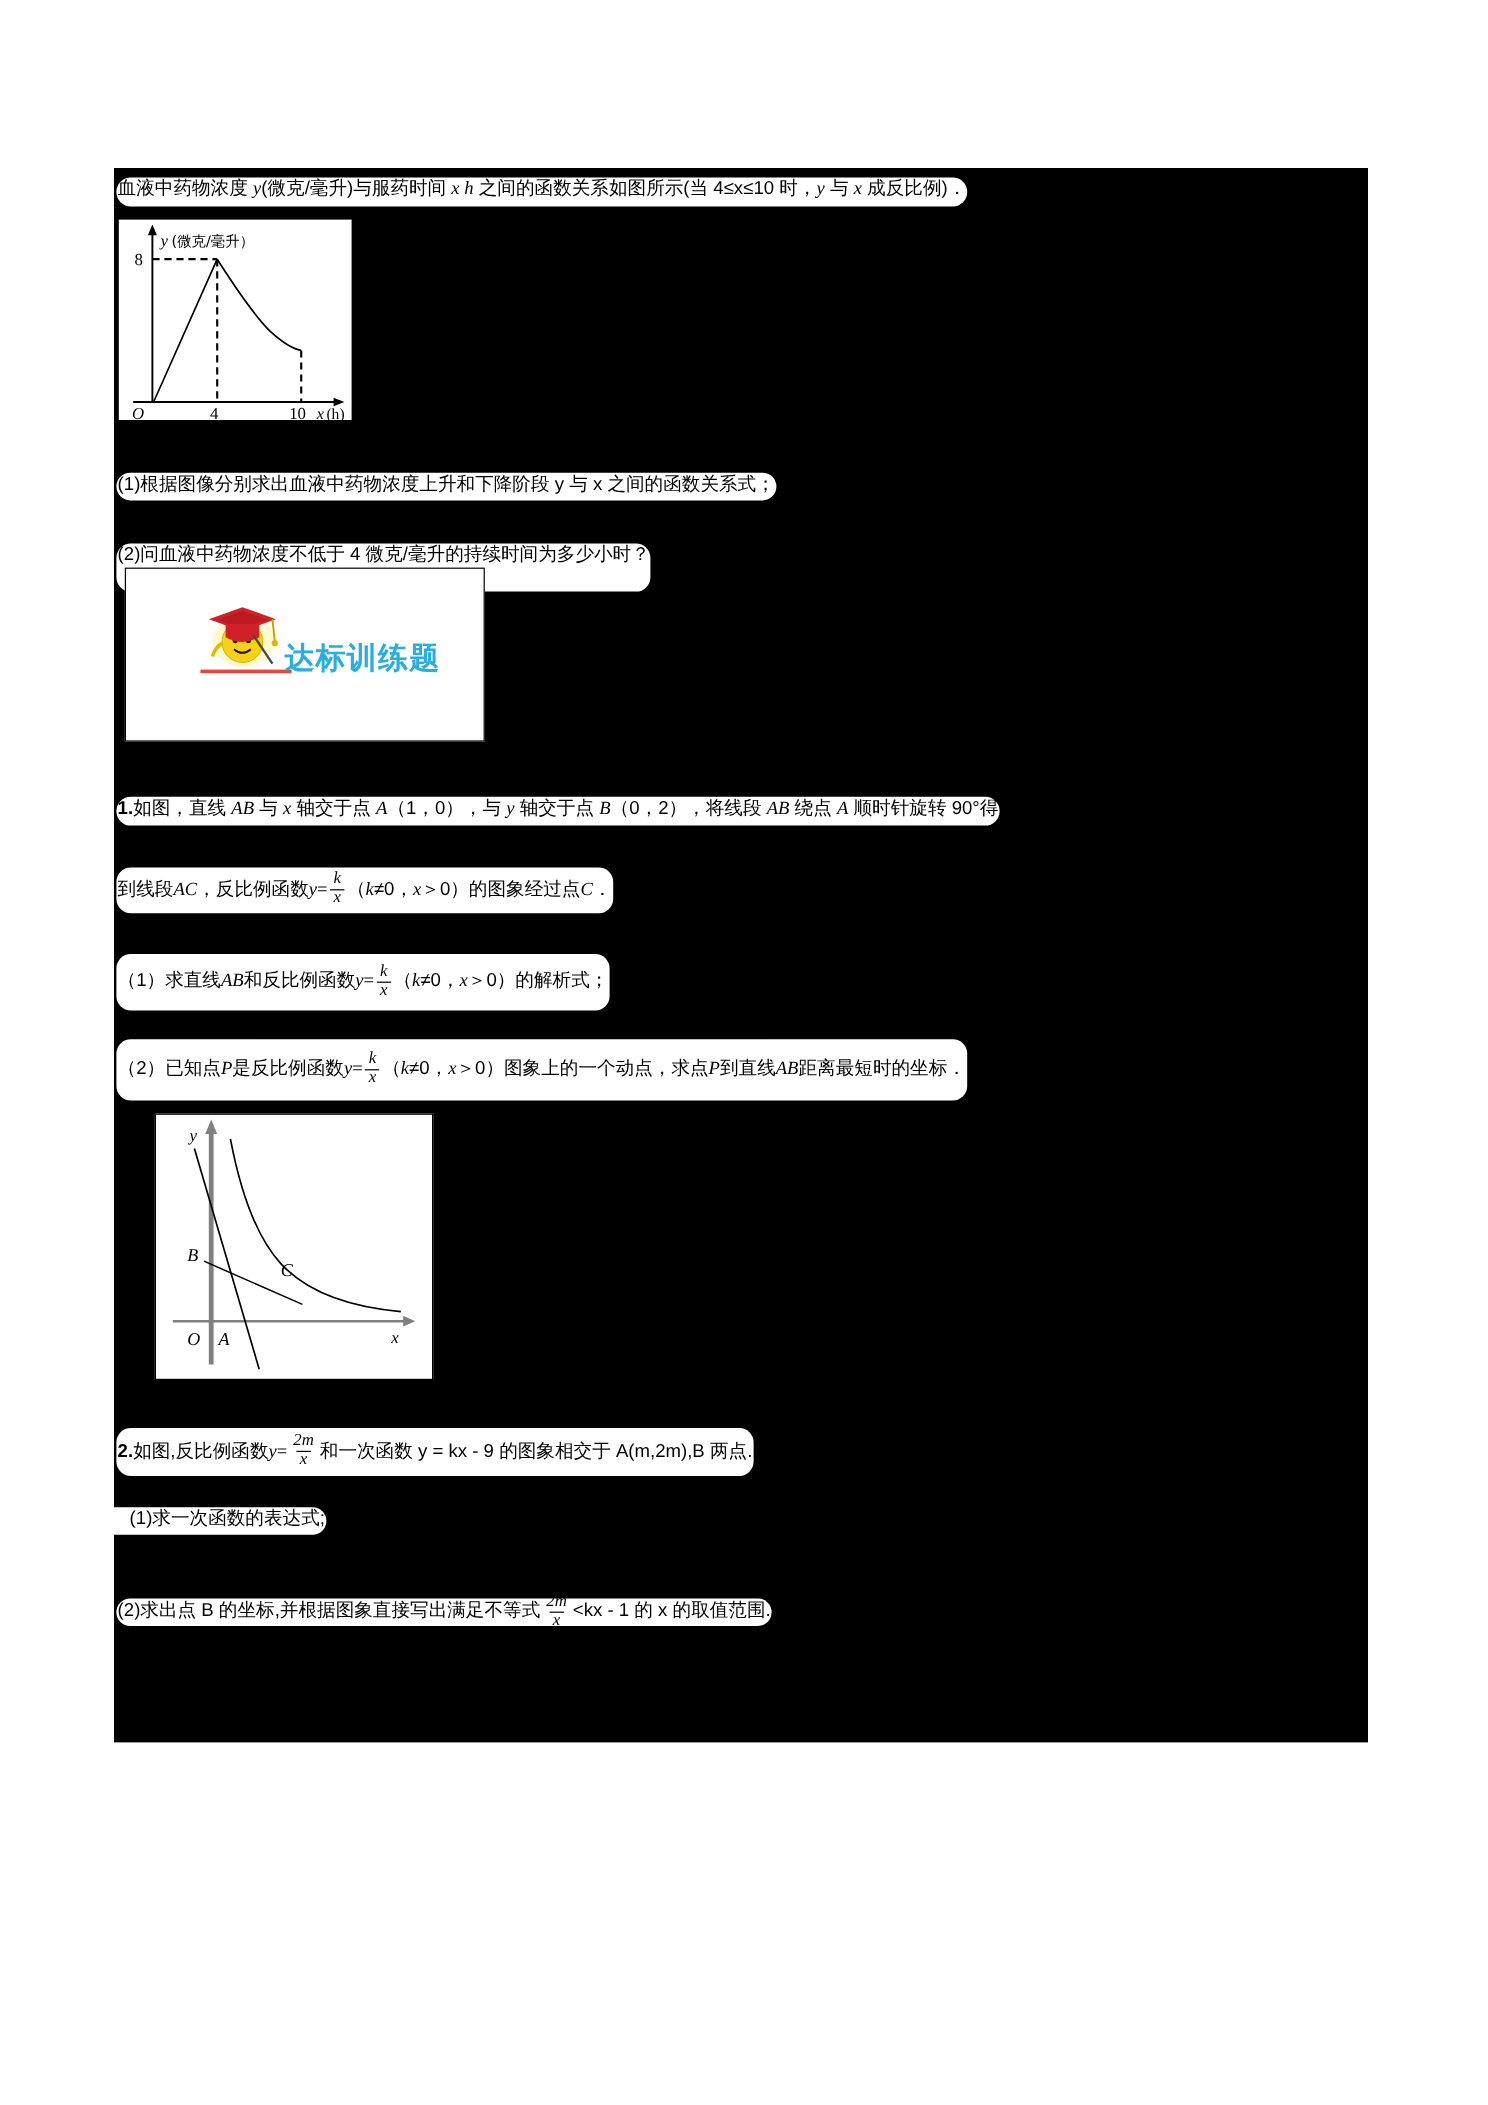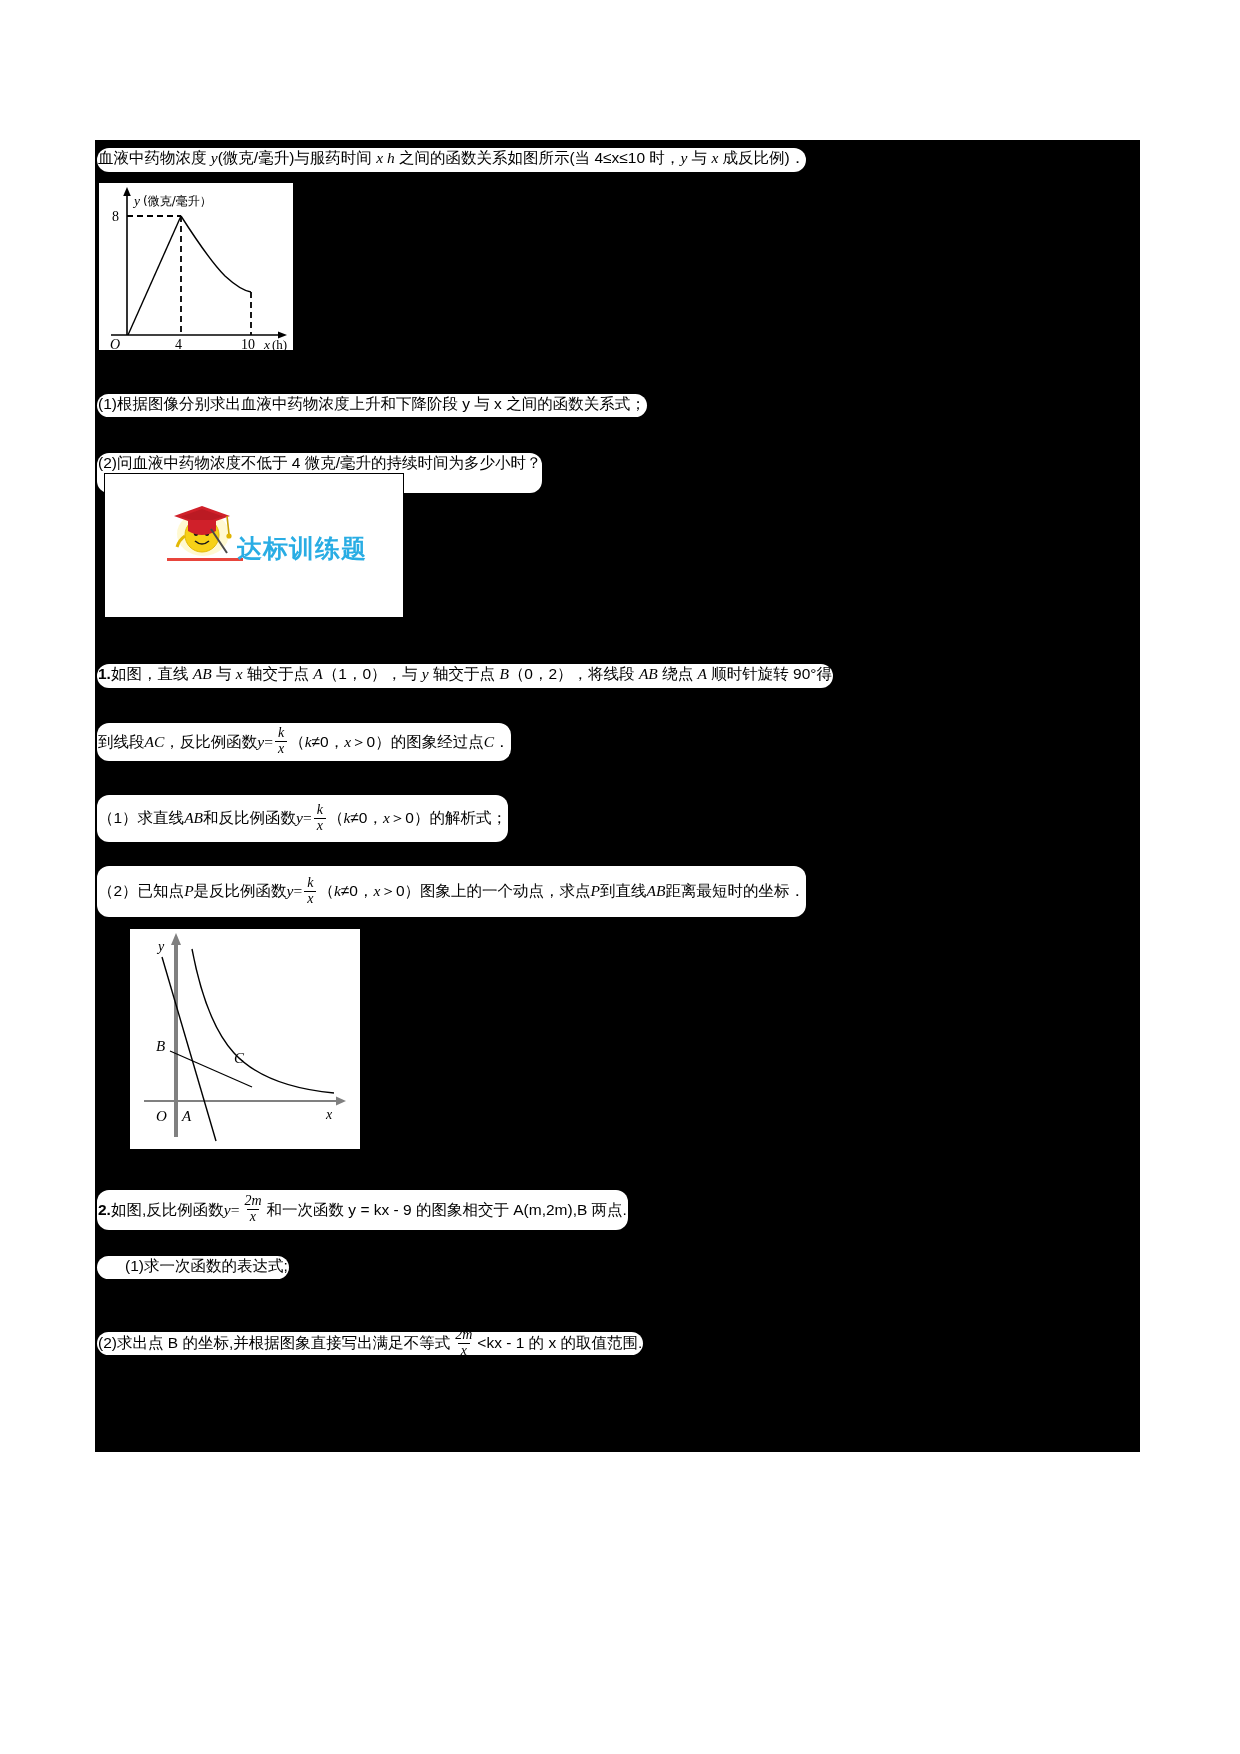--- a/index.html
+++ b/index.html
@@ -268,21 +268,21 @@
     <span> 如图,反比例函数 </span>
     <span class="it">y</span>
     <span class="sr">=</span>
     <span class="frac">
       <span class="num">2m</span>
       <span class="den">x</span>
     </span>
     <span>和一次函数 y = kx - 9 的图象相交于 A(m,2m),B 两点.</span>
 </div>
 
-<div class="txt" style="left:97px; top:1256px; height:23px;padding-left:28px;">
+<div class="txt" style="left:80px; top:1256px; height:23px;padding-left:28px;">
   <span>(1)求一次函数的表达式;</span>
 </div>
 
 <div class="txt" style="left:97px; top:1302px; height:23px; display:flex; align-items:center;margin-top:30px;">
   <span>(2)求出点 B 的坐标,并根据图象直接写出满足不等式 </span>
     <span class="frac">
       <span class="num">2m</span>
       <span class="den">x</span>
     </span>
     <span>&lt;kx - 1 的 x 的取值范围.</span>

